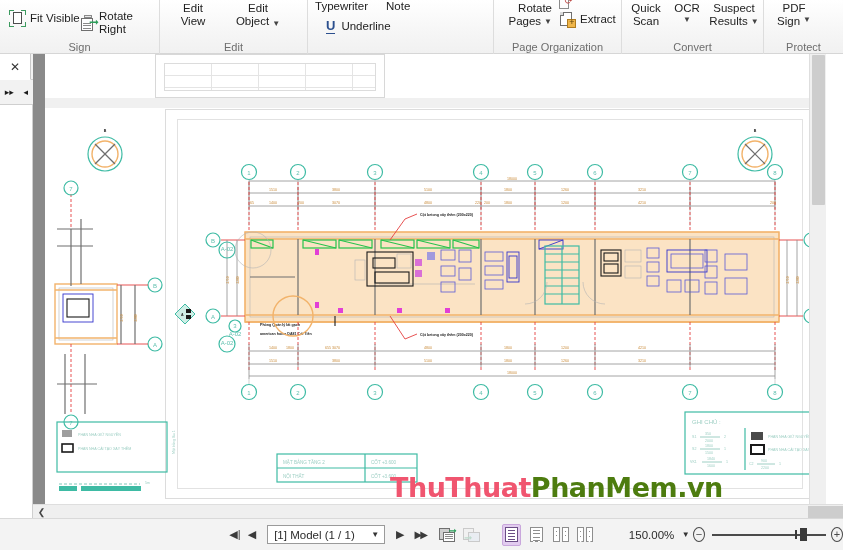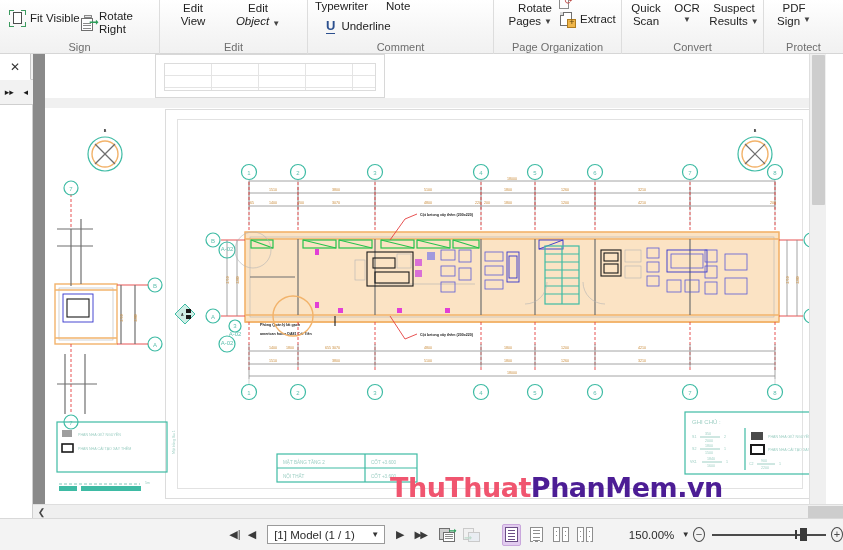--- a/index.html
+++ b/index.html
@@ -191,21 +191,21 @@
   #ztrack .bar { height:2px; background:#4a4a4a; width:100%; }
   #zthumb { position:absolute; width:7px; height:13px; background:#3a3a3a; }
   #ztick { position:absolute; width:1.5px; height:9px; background:#3a3a3a; }
   svg.cadsvg { position:absolute; left:0; top:0; }
   .wm {
     position:absolute; left:345px; top:418px;
     font-family:"DejaVu Sans", sans-serif;
     font-size:27px; font-weight:bold; letter-spacing:-0.5px; white-space:nowrap;
   }
   .wm .a { color:#f0556f; }
-  .wm .b { color:#4c1d95; }
+  .wm .b { color:#4d7c0f; }
 </style>
 </head>
 <body>
 
 <div id="ribbon">
 
   <div class="rib-group" style="left:0; width:160px;">
     <div class="rib-body">
       <div class="rib-btn" style="left:6px; top:8px;">
         <span class="ico ico-fitvis">
@@ -231,21 +231,21 @@
   </div>
 
   <div class="rib-group" style="left:160px; width:148px;">
     <div class="rib-body">
       <div class="rib-btn rib-stack" style="left:10px; top:0px; width:46px;">
         <span>Edit</span>
         <span>View</span>
       </div>
       <div class="rib-btn rib-stack" style="left:62px; top:0px; width:72px;">
         <span>Edit</span>
-        <span style="display:flex;align-items:flex-end;font-style:italic;">
+        <span style="display:flex;align-items:flex-end;">
           <span>Object</span>
           <span class="carat">▼</span>
         </span>
       </div>
     </div>
     <div class="rib-label">Edit</div>
   </div>
 
   <div class="rib-group" style="left:308px; width:186px;">
     <div class="rib-body">
@@ -253,21 +253,20 @@
         <span>Typewriter</span>
       </div>
       <div class="rib-btn" style="left:75px; top:-2px;">
         <span>Note</span>
       </div>
       <div class="rib-btn" style="left:15px; top:17px;">
         <span class="ico ico-u">U</span>
         <span style="margin-left:6px;">Underline</span>
       </div>
     </div>
-    <div class="rib-label">Comment</div>
   </div>
 
   <div class="rib-group" style="left:494px; width:128px;">
     <div class="rib-body">
       <div class="rib-btn rib-stack" style="left:3px; top:0px; width:58px;align-items:flex-end;">
         <span>Rotate</span>
         <span style="display:flex;align-items:center;">
           <span>Pages</span>
           <span class="carat">▼</span>
         </span>

